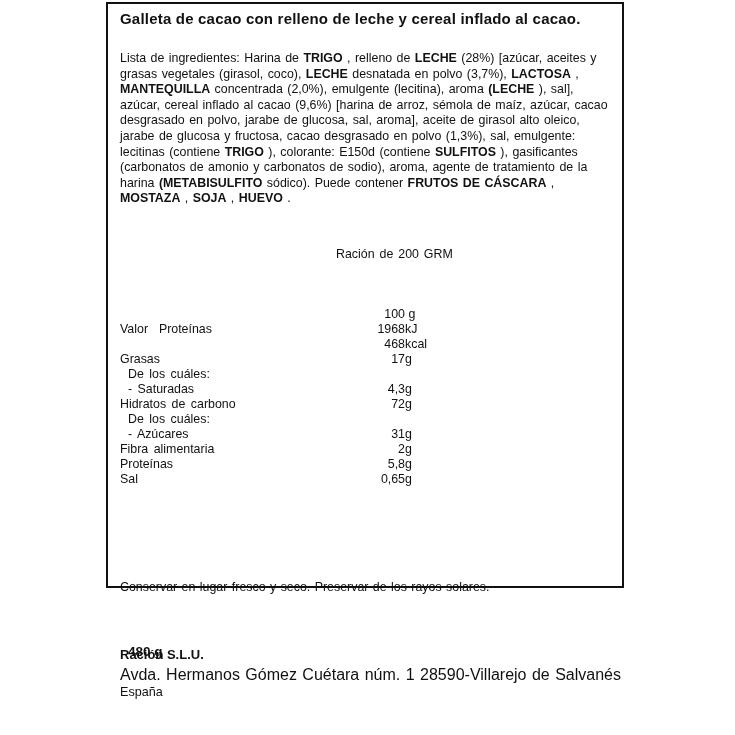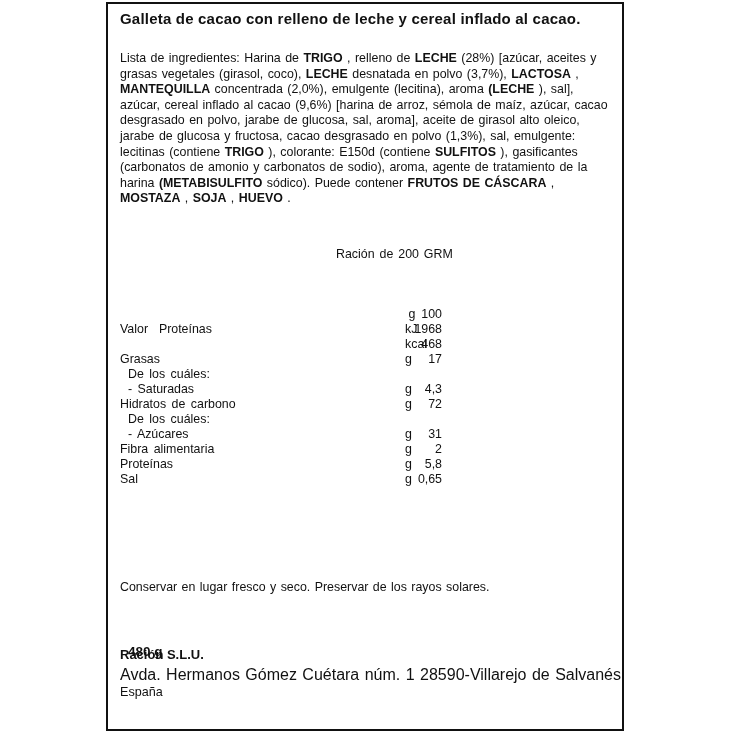--- a/index.html
+++ b/index.html
@@ -2,41 +2,41 @@
 <html><head>
 <meta charset="utf-8">
 <style>
   html,body{margin:0;padding:0;background:#ffffff;}
   body{
     width:735px;height:735px;position:relative;overflow:hidden;
     font-family:"Liberation Sans", sans-serif;color:#111;
     -webkit-font-smoothing:antialiased;
   }
   .sheet{
-    position:absolute;left:106px;top:2px;width:518px;height:729px;
+    position:absolute;left:106px;top:2px;width:518px;height:586px;
     border:2px solid #111;background:#fff;box-sizing:border-box;
   }
   .title{
     position:absolute;top:5px;left:12px;width:496px;
     font-size:15px;font-weight:bold;line-height:20px;letter-spacing:.2px;
   }
   .ingredients{
     position:absolute;top:47px;left:12px;width:494px;
     font-size:12.4px;line-height:15.6px;word-spacing:1px;
   }
   .ingredients b{font-weight:bold;}
   .serving{
     position:absolute;top:243px;left:228px;
     font-size:12.4px;word-spacing:1.5px;
   }
   .nutri{position:absolute;top:303px;left:0;right:0;}
   .nrow{position:relative;height:15px;font-size:12.4px;}
   .nrow .lbl{position:absolute;left:12px;top:0;white-space:pre;word-spacing:2px;}
   .nrow.indent .lbl{left:20px;}
-  .nrow .num{position:absolute;left:0;top:0;width:297px;text-align:right;padding-left:37px;}
+  .nrow .num{position:absolute;left:0;top:0;width:297px;text-align:right;}
   .nrow .unit{position:absolute;left:297px;top:0;white-space:pre;}
   .storage{
     position:absolute;top:576px;left:12px;width:494px;
     font-size:12.4px;word-spacing:1px;
   }
   .netweight{
     position:absolute;top:604px;left:20px;
     font-size:13.5px;font-weight:bold;margin-top:36px;
   }
   .mfr{position:absolute;top:643px;left:12px;font-size:13px;font-weight:bold;}

